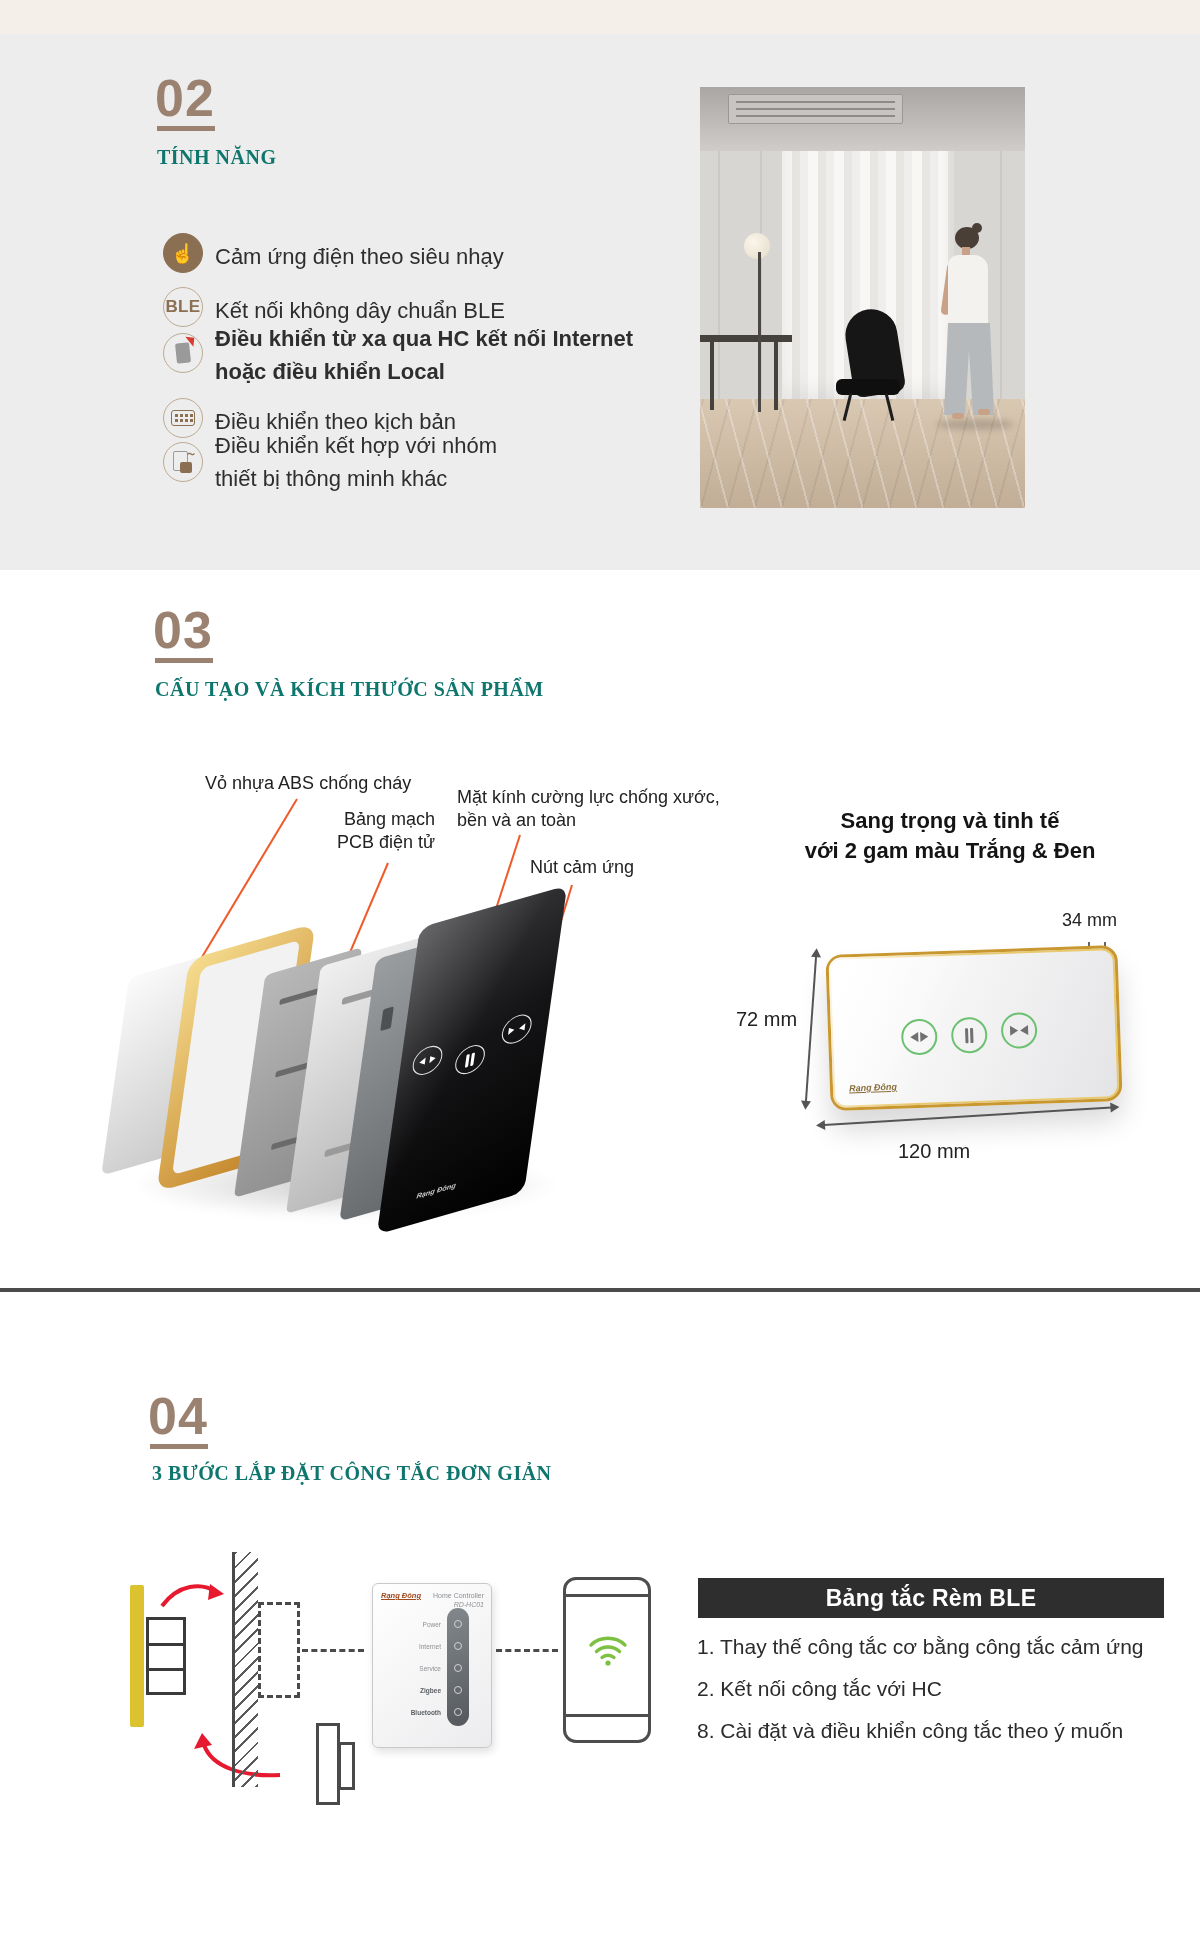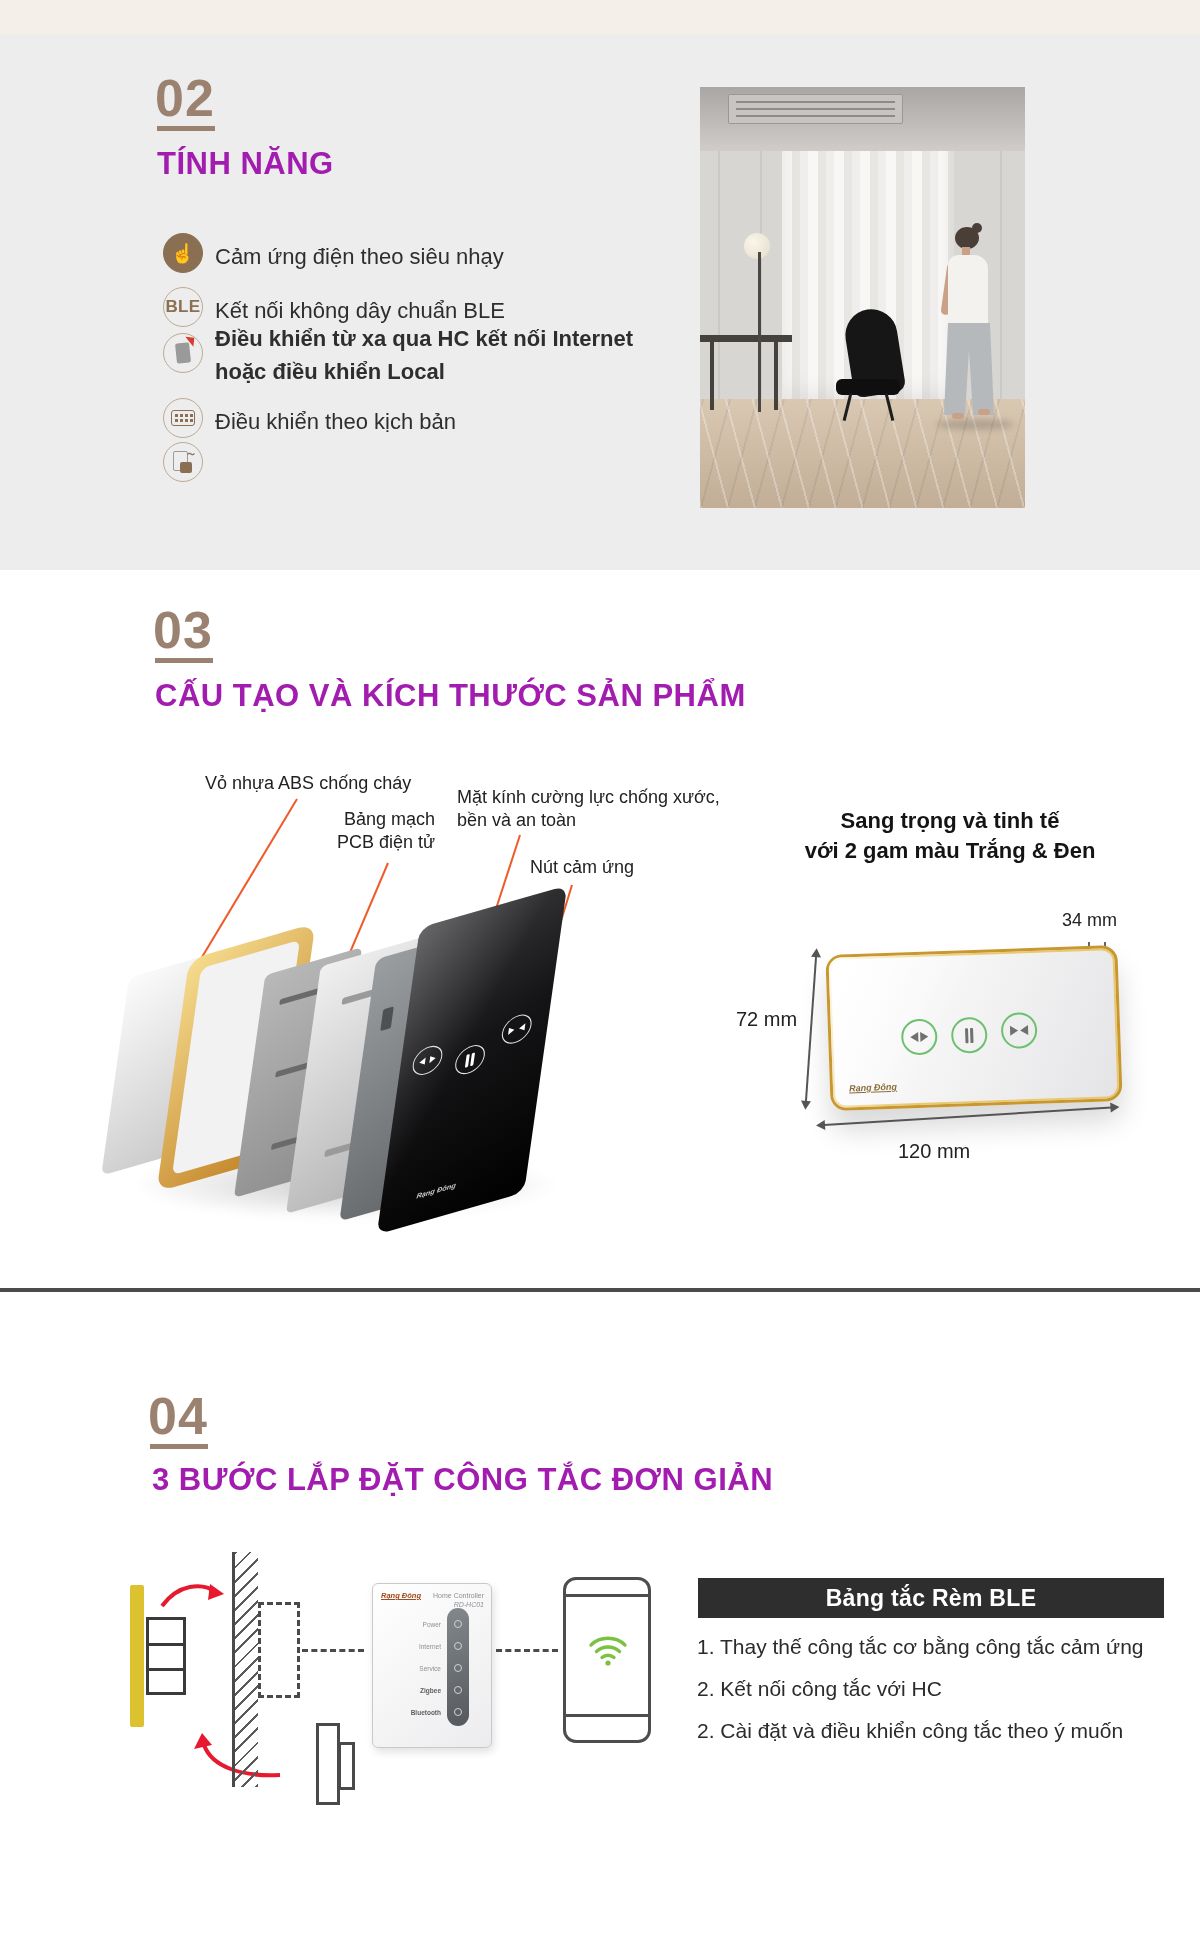--- a/index.html
+++ b/index.html
@@ -3,21 +3,21 @@
 <meta charset="utf-8">
 <style>
   html,body{margin:0;padding:0;background:#fff;}
   .page{position:relative;width:1200px;height:1937px;background:#ffffff;overflow:hidden;
         font-family:"Liberation Sans",sans-serif;color:#2d2d2d;}
   .pre{white-space:pre-line;}
 
   
   .sec-num{position:absolute;font-size:52px;font-weight:800;color:#9b8170;letter-spacing:1px;}
   .sec-rule{position:absolute;height:5px;background:#9b8170;}
-  .sec-title{position:absolute;font-size:31px;font-weight:800;color:#a21caf;letter-spacing:.5px;}
+  .sec-title{position:absolute;font-size:20px;font-weight:800;color:#0f766e;letter-spacing:.5px;font-family:Liberation Serif, serif;}
 
   
   .band-top{position:absolute;left:0;top:0;width:1200px;height:34px;background:#f4efe9;}
   .sec02-bg{position:absolute;left:0;top:34px;width:1200px;height:536px;background:#ededed;}
   .feat-icon{position:absolute;left:163px;width:40px;height:40px;border-radius:50%;
              border:1.5px solid #bcab92;box-sizing:border-box;display:flex;align-items:center;justify-content:center;}
   .feat-icon.filled{background:#8a6f52;border-color:#8a6f52;}
   .feat-text{position:absolute;left:215px;font-size:22px;line-height:33px;color:#2e2e2e;}
   .ble-txt{font-size:17px;font-weight:800;color:#8a6f52;letter-spacing:.3px;}
   .dev{width:14px;height:20px;background:#9a9a9a;border-radius:2px;transform:rotate(-6deg);position:relative;}
@@ -165,20 +165,22 @@
   <div class="feat-icon" style="top:398px;">
     <span class="keypad"></span>
   </div>
   <div class="feat-text" style="top:405px;">Điều khiển theo kịch bản</div>
 
   <div class="feat-icon" style="top:442px;">
     <span class="grp-back"></span>
       <span class="grp-front"></span>
       <span class="grp-wave">〜</span>
   </div>
+  <div class="feat-text pre" style="top:429px;">Điều khiển kết hợp với nhóm
+thiết bị thông minh khác</div>
 
   <div class="photo">
     <div class="ph-wall"></div>
     <div class="ph-seam" style="left:18px;"></div>
     <div class="ph-seam" style="left:60px;"></div>
     <div class="ph-seam" style="left:300px;"></div>
     <div class="ph-curtain"></div>
     <div class="ph-floor"></div>
     <div class="ph-ceil"></div>
     <div class="ph-vent">
@@ -351,15 +353,15 @@
   </div>
 
   <div class="swside1"></div>
   <div class="swside2"></div>
 
   <div class="banner">
     <span>Bảng tắc Rèm BLE</span>
   </div>
   <div class="step" style="top:1635px;">1. Thay thế công tắc cơ bằng công tắc cảm ứng</div>
   <div class="step" style="top:1677px;">2. Kết nối công tắc với HC</div>
-  <div class="step" style="top:1719px;">2. Cài đặt và điều khiển công tắc theo ý muốn</div>
+  <div class="step" style="top:1719px;">8. Cài đặt và điều khiển công tắc theo ý muốn</div>
 
 </div>
 
 </body></html>

